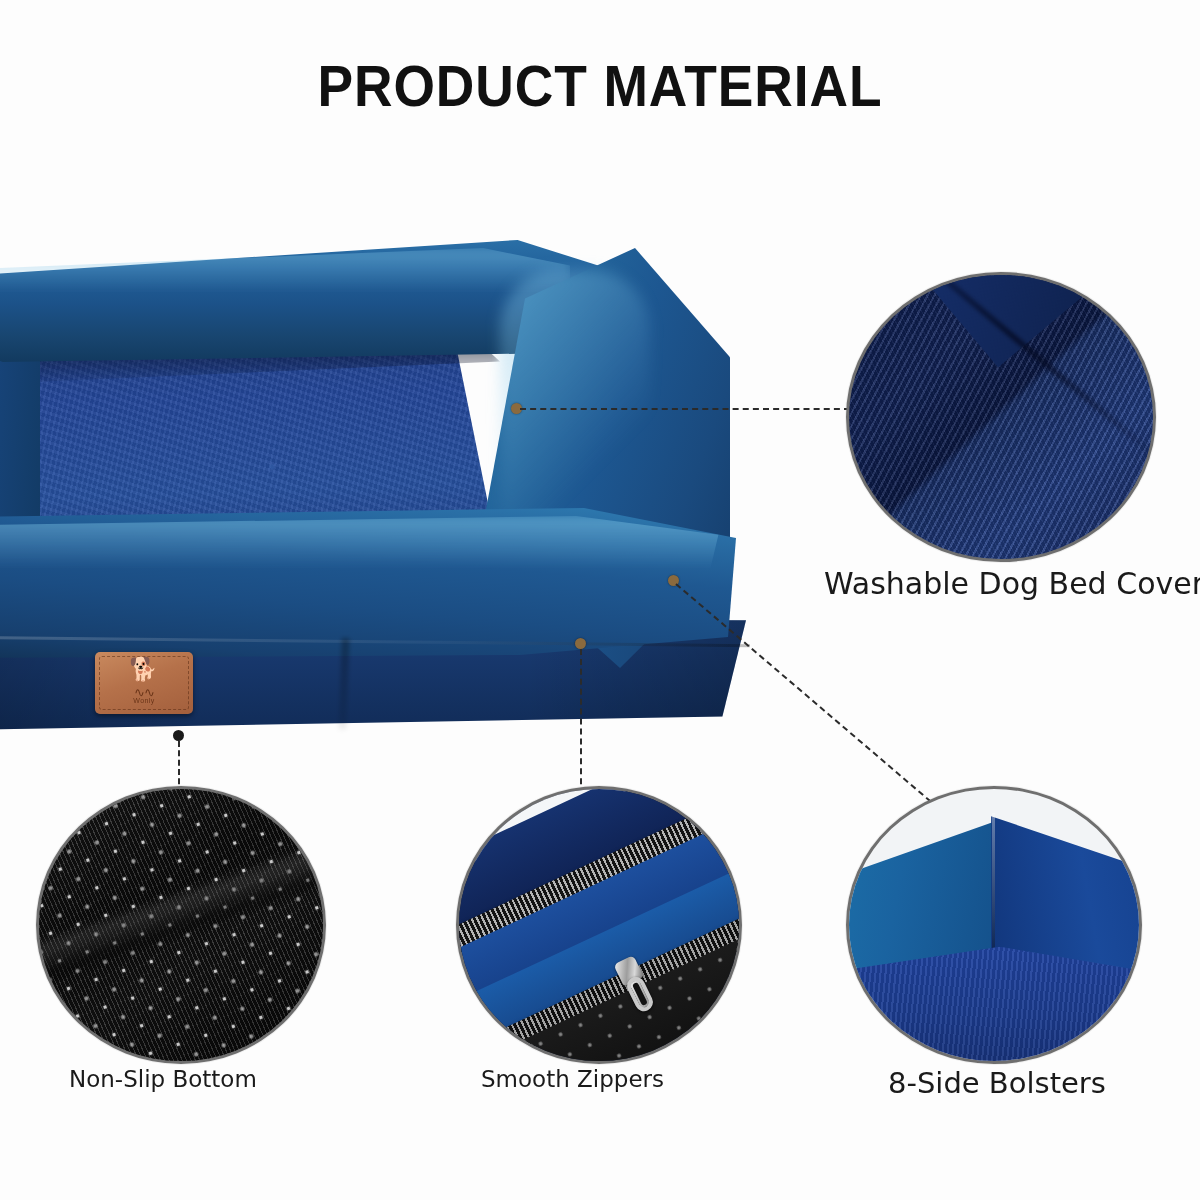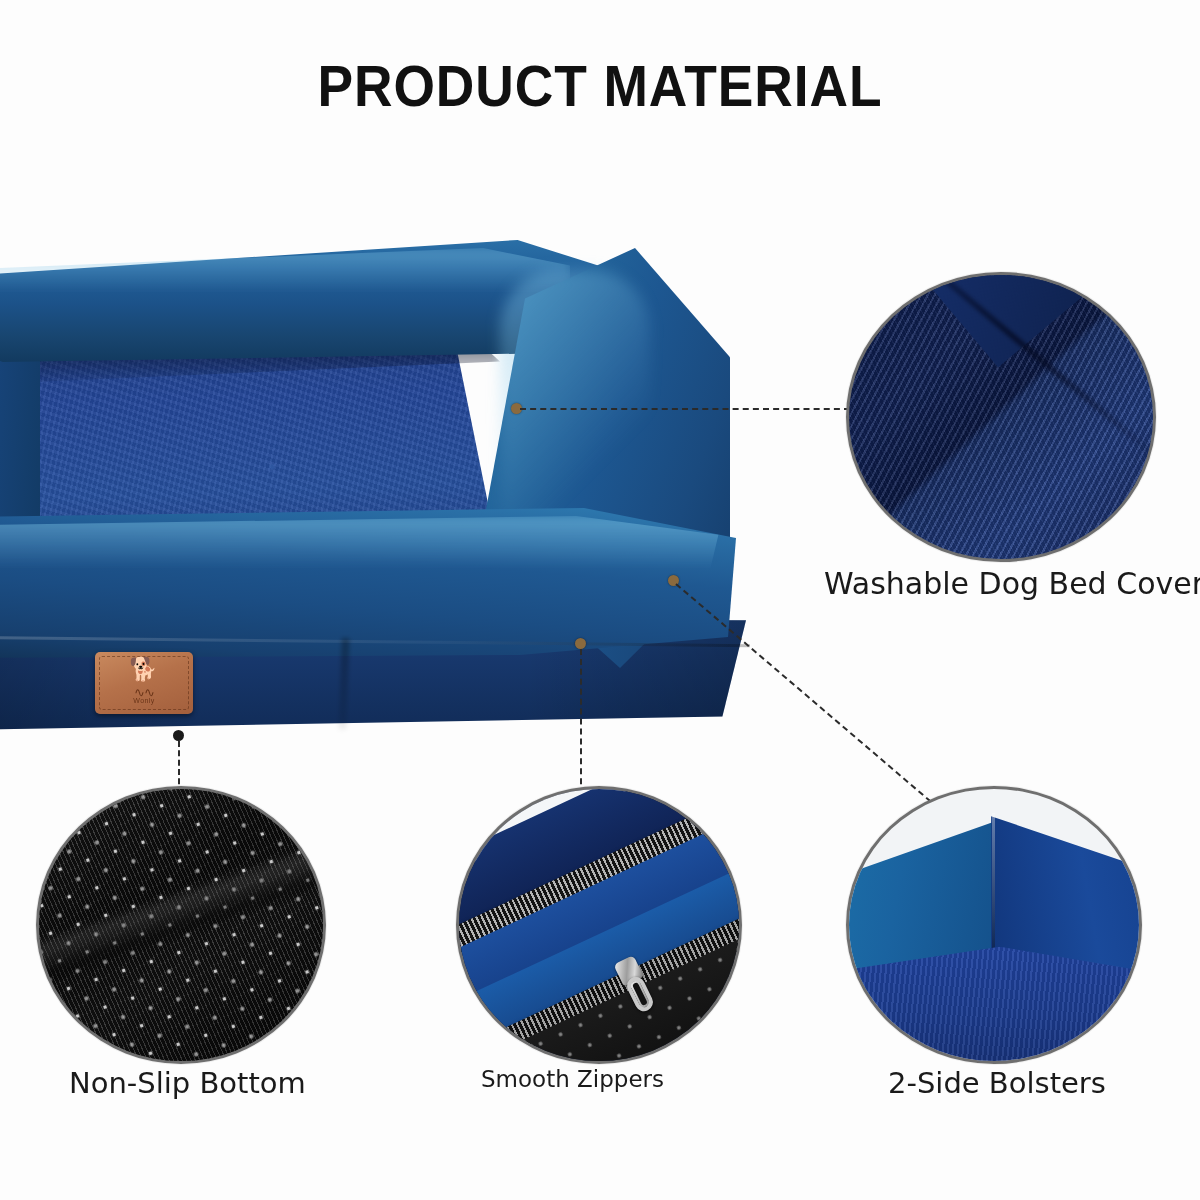--- a/index.html
+++ b/index.html
@@ -287,21 +287,21 @@
   .dot-tan{ background:#8a6a3e; box-shadow:0 0 2px rgba(0,0,0,.5); }
   .dot-dark{ background:#1a1a1a; }
 
   
   .label{
     position:absolute; color:#1a1a1a; font-weight:400;
     font-family:"DejaVu Sans","Liberation Sans",sans-serif;
     white-space:nowrap;
   }
   .label-cover{ left:824px; top:566px; font-size:30px; }
-  .label-nonslip{ left:69px; top:1066px; font-size:29px; }
+  .label-nonslip{ left:69px; top:1066px; font-size:23px; }
   .label-zip{ left:481px; top:1066px; font-size:23px; }
   .label-bolster{ left:888px; top:1066px; font-size:29px; }
 </style>
 </head>
 <body>
 
 <div class="title">PRODUCT MATERIAL</div>
 
 <div class="stage">
 
@@ -380,15 +380,15 @@
   <div class="label label-zip">Smooth Zippers</div>
 
   <div class="callout c-bolster">
     <div class="circle">
       <div class="corner-left"></div>
       <div class="corner-right"></div>
       <div class="corner-edge"></div>
       <div class="corner-floor"></div>
     </div>
   </div>
-  <div class="label label-bolster">2-Side Bolsters</div>
+  <div class="label label-bolster">8-Side Bolsters</div>
 
 </div>
 
 </body></html>

